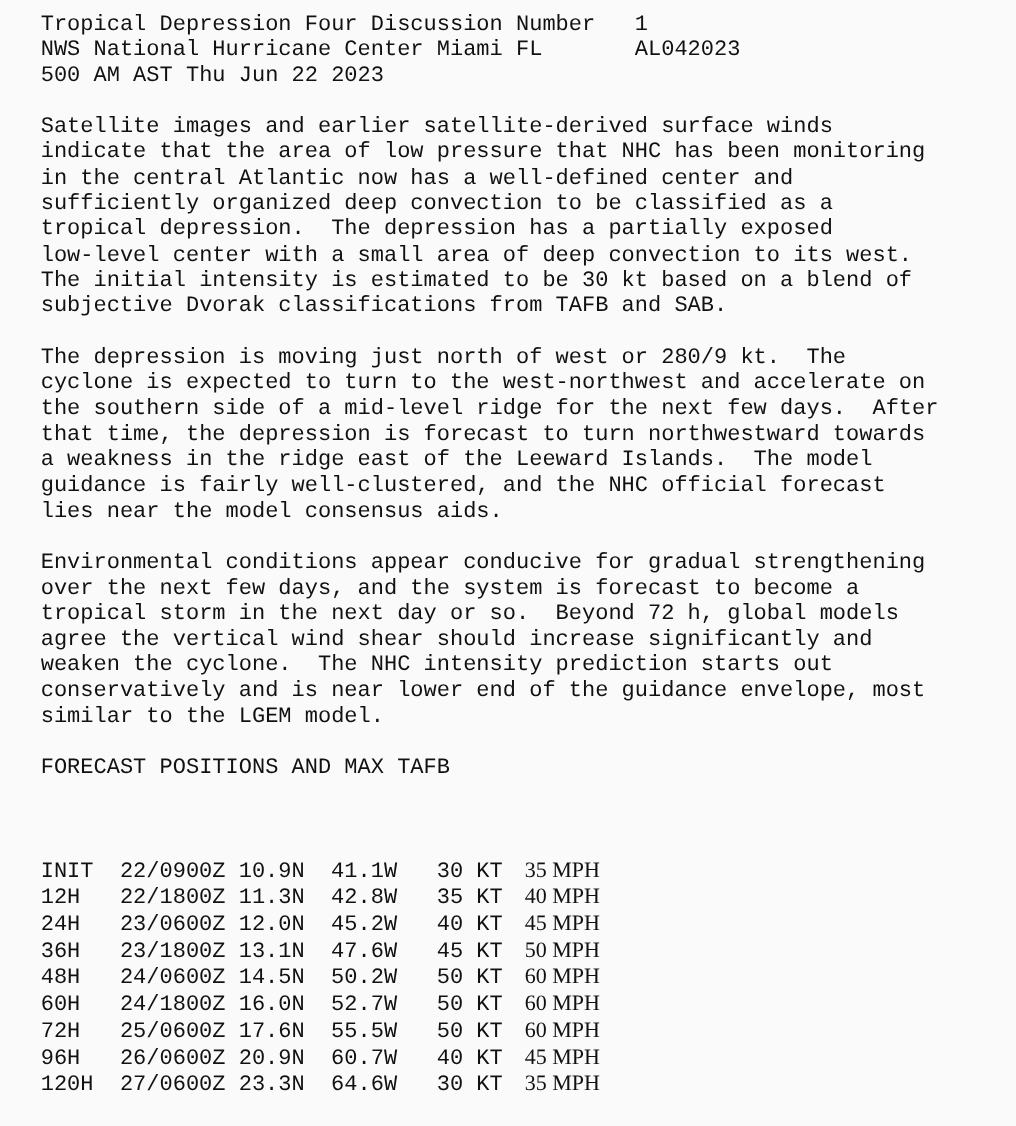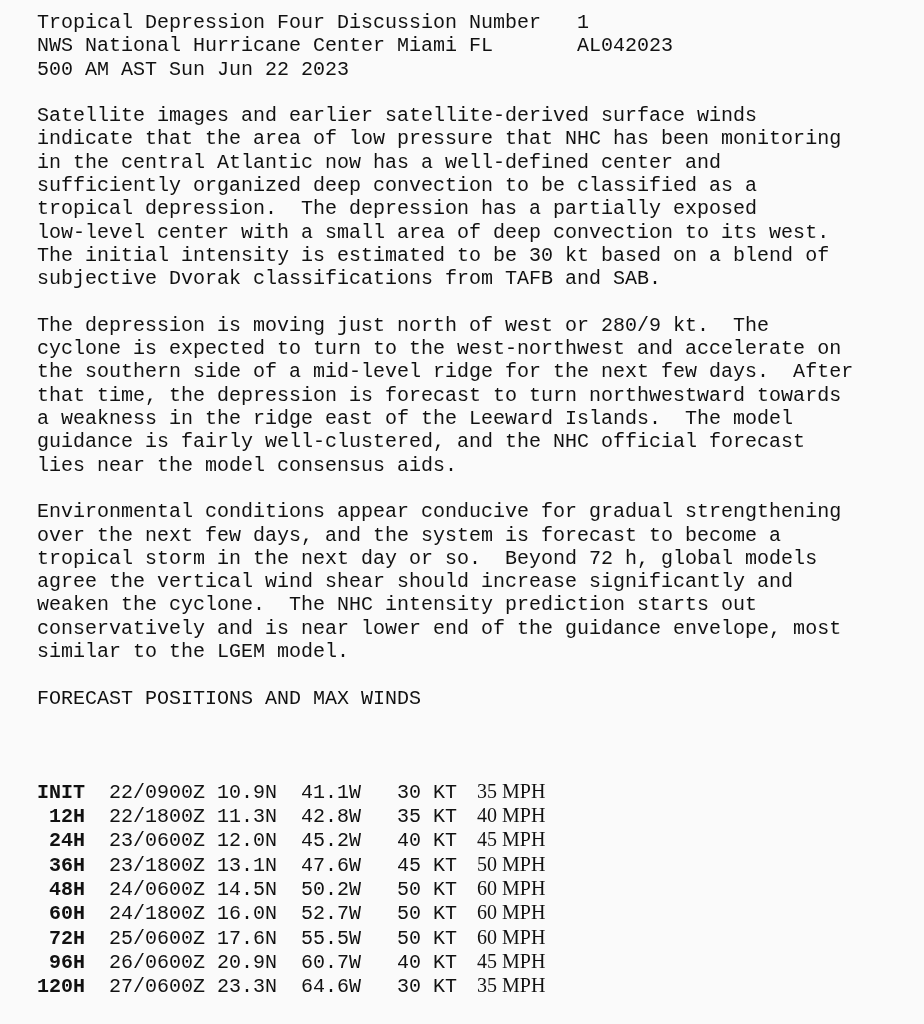--- a/index.html
+++ b/index.html
@@ -23,35 +23,35 @@
     white-space: pre;
     margin: 0 0 23.3px 0;
   }
   .trow {
     white-space: pre;
   }
   .trow span {
     display: inline-block;
     white-space: pre;
   }
-  .c-hour { width: 4ch; text-align: right; font-weight: bold; }
+  .c-hour { width: 4ch; text-align: left; }
   .c-dt   { margin-left: 2ch; width: 8ch; }
   .c-lat  { margin-left: 1ch; width: 5ch; }
   .c-lon  { margin-left: 2ch; width: 5ch; }
   .c-kt   { margin-left: 3ch; width: 5ch; text-align: right; }
   .c-mph  { margin-left: 2ch; width: 6ch; font-family: Liberation Serif, serif; }
 </style>
 </head>
 <body>
 
 <main>
 
   <div class="block">Tropical Depression Four Discussion Number   1
 NWS National Hurricane Center Miami FL       AL042023
-500 AM AST Sun Jun 22 2023</div>
+500 AM AST Thu Jun 22 2023</div>
 
   <div class="block">Satellite images and earlier satellite-derived surface winds
 indicate that the area of low pressure that NHC has been monitoring
 in the central Atlantic now has a well-defined center and
 sufficiently organized deep convection to be classified as a
 tropical depression.  The depression has a partially exposed
 low-level center with a small area of deep convection to its west.
 The initial intensity is estimated to be 30 kt based on a blend of
 subjective Dvorak classifications from TAFB and SAB.</div>
 
@@ -64,19 +64,19 @@
 lies near the model consensus aids.</div>
 
   <div class="block">Environmental conditions appear conducive for gradual strengthening
 over the next few days, and the system is forecast to become a
 tropical storm in the next day or so.  Beyond 72 h, global models
 agree the vertical wind shear should increase significantly and
 weaken the cyclone.  The NHC intensity prediction starts out
 conservatively and is near lower end of the guidance envelope, most
 similar to the LGEM model.</div>
 
-  <div class="block">FORECAST POSITIONS AND MAX WINDS</div>
+  <div class="block">FORECAST POSITIONS AND MAX TAFB</div>
 
   <div class="block">
     <div class="trow"><span class="c-hour">INIT</span><span class="c-dt">22/0900Z</span><span class="c-lat">10.9N</span><span class="c-lon">41.1W</span><span class="c-kt">30 KT</span><span class="c-mph">35 MPH</span></div><div class="trow"><span class="c-hour">12H</span><span class="c-dt">22/1800Z</span><span class="c-lat">11.3N</span><span class="c-lon">42.8W</span><span class="c-kt">35 KT</span><span class="c-mph">40 MPH</span></div><div class="trow"><span class="c-hour">24H</span><span class="c-dt">23/0600Z</span><span class="c-lat">12.0N</span><span class="c-lon">45.2W</span><span class="c-kt">40 KT</span><span class="c-mph">45 MPH</span></div><div class="trow"><span class="c-hour">36H</span><span class="c-dt">23/1800Z</span><span class="c-lat">13.1N</span><span class="c-lon">47.6W</span><span class="c-kt">45 KT</span><span class="c-mph">50 MPH</span></div><div class="trow"><span class="c-hour">48H</span><span class="c-dt">24/0600Z</span><span class="c-lat">14.5N</span><span class="c-lon">50.2W</span><span class="c-kt">50 KT</span><span class="c-mph">60 MPH</span></div><div class="trow"><span class="c-hour">60H</span><span class="c-dt">24/1800Z</span><span class="c-lat">16.0N</span><span class="c-lon">52.7W</span><span class="c-kt">50 KT</span><span class="c-mph">60 MPH</span></div><div class="trow"><span class="c-hour">72H</span><span class="c-dt">25/0600Z</span><span class="c-lat">17.6N</span><span class="c-lon">55.5W</span><span class="c-kt">50 KT</span><span class="c-mph">60 MPH</span></div><div class="trow"><span class="c-hour">96H</span><span class="c-dt">26/0600Z</span><span class="c-lat">20.9N</span><span class="c-lon">60.7W</span><span class="c-kt">40 KT</span><span class="c-mph">45 MPH</span></div><div class="trow"><span class="c-hour">120H</span><span class="c-dt">27/0600Z</span><span class="c-lat">23.3N</span><span class="c-lon">64.6W</span><span class="c-kt">30 KT</span><span class="c-mph">35 MPH</span></div>
   </div>
 
 </main>
 
 </body></html>

